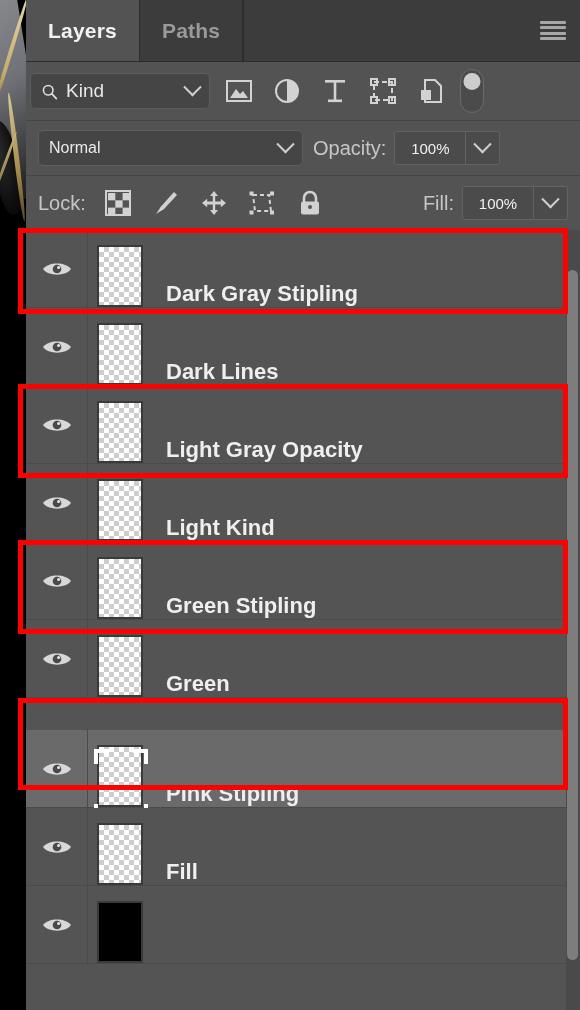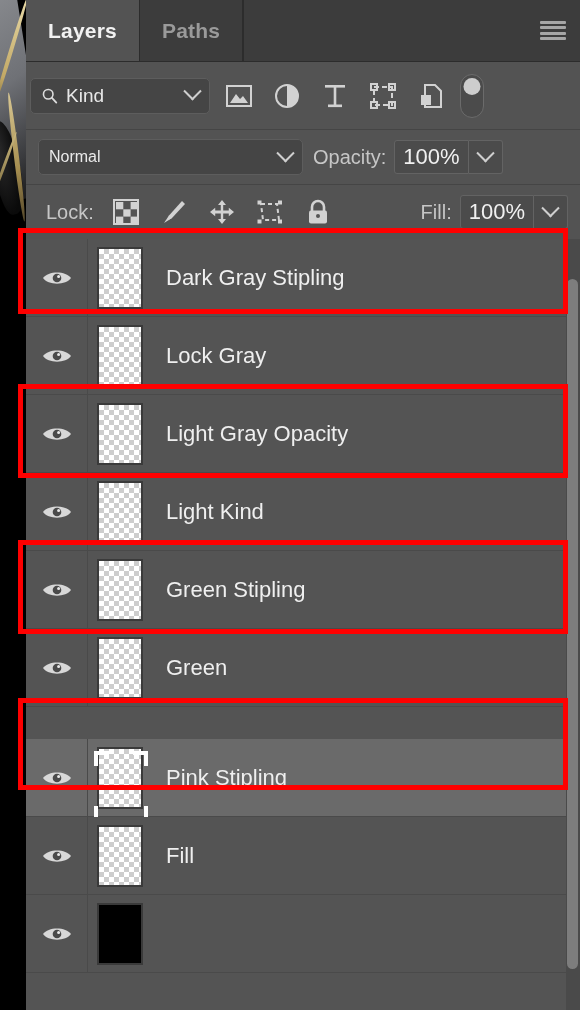--- a/index.html
+++ b/index.html
@@ -121,21 +121,21 @@
   }
   #panel-menu span {
     display: block;
     height: 3px;
     background: #a6a6a6;
     border-radius: 1px;
   }
 
   
   #filterrow {
-    height: 68px;
+    height: 59px;
     background: #535353;
     border-bottom: 1px solid #454545;
     display: flex;
     align-items: center;
     padding: 0 4px;
     gap: 0;
   }
   #kind-select {
     width: 180px; height: 36px;
     background: #454545;
@@ -216,21 +216,21 @@
     white-space: nowrap;
   }
   .numfield {
     height: 34px;
     min-width: 72px;
     background: #4b4b4b;
     border: 1px solid #636363;
     border-radius: 3px 0 0 3px;
     display: flex; align-items: center; justify-content: center;
     color: #f0f0f0;
-    font-size: 22px;
+    font-size: 15px;
     padding: 0 8px;
     cursor: text;
   }
   .numstep {
     height: 34px; width: 34px;
     background: #4b4b4b;
     border: 1px solid #636363;
     border-left: none;
     border-radius: 0 3px 3px 0;
     display: flex; align-items: center; justify-content: center;
@@ -255,22 +255,23 @@
     background: #545454;
     height: 783px;
     overflow: hidden;
   }
   .layer-row {
     position: relative;
     height: 78px;
     background: #545454;
     border-bottom: 1px solid #4a4a4a;
     display: flex;
-    align-items: center;
-    cursor: pointer;
+    align-items: flex-end;
+    cursor: pointer;
+    font-weight: bold;
   }
   .layer-row.selected { background: #6a6a6a; margin-top: 32px; }
   .eye-cell {
     width: 62px;
     height: 100%;
     display: flex; align-items: center; justify-content: center;
     border-right: 1px solid #4a4a4a;
     flex: none;
     cursor: pointer;
   }
@@ -433,21 +434,21 @@
         <span class="chev"></span>
       </div>
       <span class="field-label">Opacity:</span>
       <div class="numfield">100%</div>
       <div class="numstep">
         <span class="chev"></span>
       </div>
     </div>
 
     <div id="lockrow">
-      <span class="field-label" style="margin-left:8px">Lock:</span>
+      <span class="field-label" style="margin-left:0">Lock:</span>
       <div class="lock-icons">
         <div class="licon">
           <svg width="26" height="26" viewBox="0 0 26 26">
             <rect x="1" y="1" width="24" height="24" fill="none" stroke="#d2d2d2" stroke-width="2"></rect>
             <rect x="3" y="3" width="7.3" height="7.3" fill="#d2d2d2"></rect>
             <rect x="17.6" y="3" width="7.3" height="7.3" fill="#d2d2d2"></rect>
             <rect x="10.3" y="10.3" width="7.3" height="7.3" fill="#d2d2d2"></rect>
             <rect x="3" y="17.6" width="7.3" height="7.3" fill="#d2d2d2"></rect>
             <rect x="17.6" y="17.6" width="7.3" height="7.3" fill="#d2d2d2"></rect>
           </svg>
@@ -507,21 +508,21 @@
             <div class="eye-cell">
               <svg width="30" height="20" viewBox="0 0 30 20">
                 <path d="M1 10 C6 2.5, 24 2.5, 29 10 C24 17.5, 6 17.5, 1 10 Z" fill="#d8d8d8"></path>
                 <circle cx="15" cy="10" r="4.3" fill="#4a4a4a"></circle>
                 <circle cx="16.6" cy="8.4" r="1.5" fill="#e8e8e8"></circle>
               </svg>
             </div>
             <div class="thumb-cell">
               <div class="thumb"></div>
             </div>
-            <div class="layer-name">Lock Gray</div>
+            <div class="layer-name">Dark Lines</div>
           </div>
           <div class="layer-row">
             <div class="eye-cell">
               <svg width="30" height="20" viewBox="0 0 30 20">
                 <path d="M1 10 C6 2.5, 24 2.5, 29 10 C24 17.5, 6 17.5, 1 10 Z" fill="#d8d8d8"></path>
                 <circle cx="15" cy="10" r="4.3" fill="#4a4a4a"></circle>
                 <circle cx="16.6" cy="8.4" r="1.5" fill="#e8e8e8"></circle>
               </svg>
             </div>
             <div class="thumb-cell">

